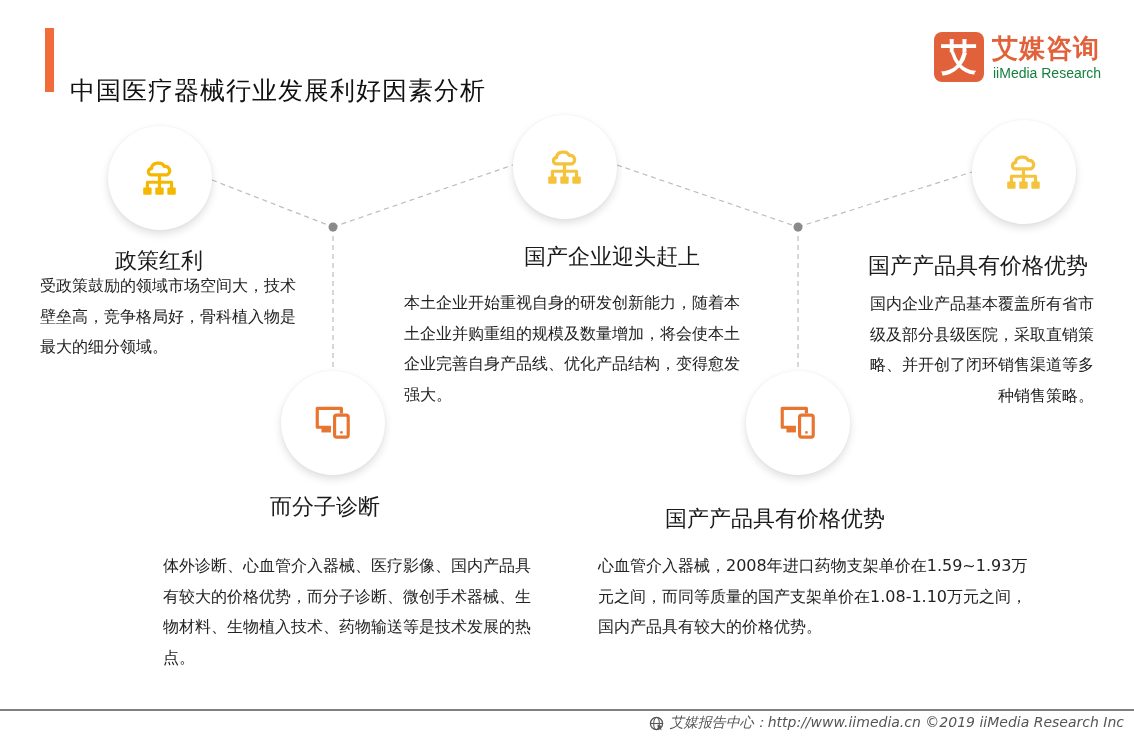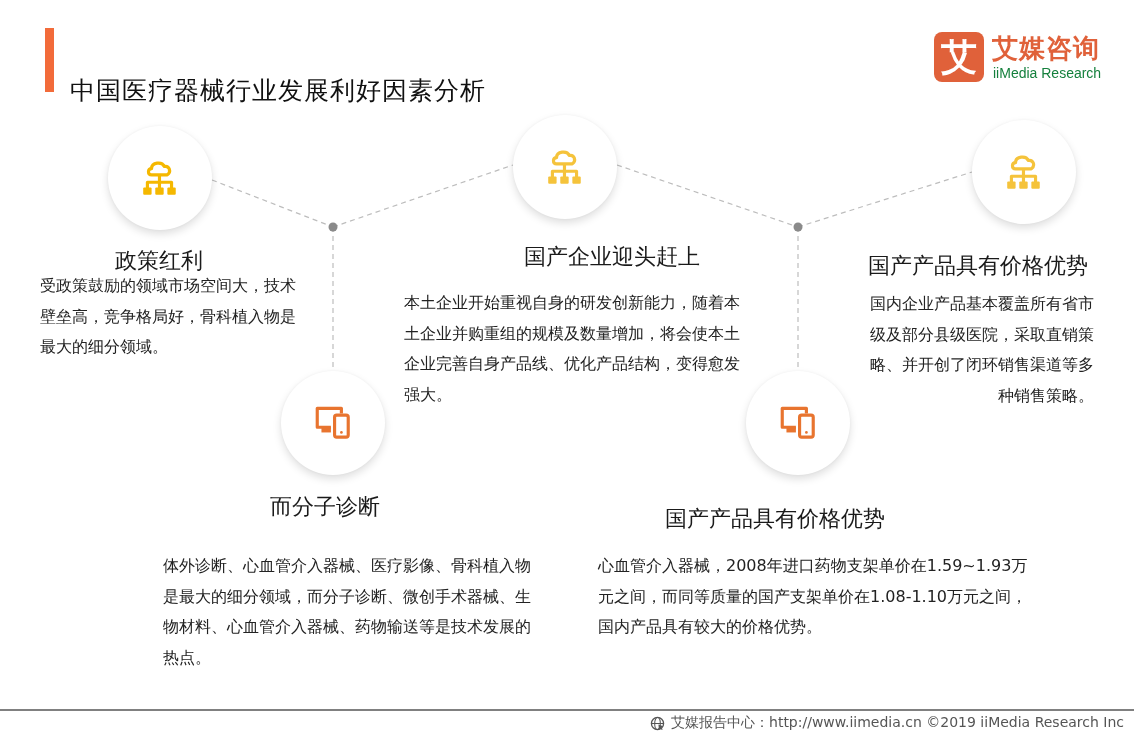--- a/index.html
+++ b/index.html
@@ -24,21 +24,21 @@
     box-shadow: 0 4px 9px rgba(0,0,0,0.13), 0 0 3px rgba(0,0,0,0.04);
     display: flex; align-items: center; justify-content: center;
   }
   .circle svg { width: 42px; height: 42px; }
 
   .item-title { position: absolute; font-size: 22px; font-weight: normal; color: #1a1a1a; white-space: nowrap; }
   .item-desc { position: absolute; font-size: 16px; line-height: 30.5px; color: #222; }
   .center { text-align: left; }
 
   .footer-line { position: absolute; left: 0; top: 709px; width: 1134px; height: 2px; background: #808080; }
-  .footer { position: absolute; right: 10px; top: 714px; font-size: 14px; color: #555; white-space: nowrap; display: flex; align-items: center; gap: 6px; }
+  .footer { position: absolute; right: 10px; top: 714px; font-size: 14px; color: #555; white-space: nowrap; display: flex; align-items: center; gap: 6px; font-style: italic; }
   .footer .globe { width: 15px; height: 15px; }
 </style>
 </head>
 <body>
 
 <div class="accent-bar"></div>
 <div class="page-title">中国医疗器械行业发展利好因素分析</div>
 
 <div class="logo">
   <div class="logo-mark">艾</div>
@@ -132,21 +132,21 @@
 <div class="item-title" style="left:115px; top:246px;">政策红利</div>
 <div class="item-desc" style="left:40px; top:271px; width:262px;">受政策鼓励的领域市场空间大，技术壁垒高，竞争格局好，骨科植入物是最大的细分领域。</div>
 
 <div class="item-title" style="left:484px; top:242px;margin-left:40px;">国产企业迎头赶上</div>
 <div class="item-desc center" style="left:404px; top:288px; width:340px;">本土企业开始重视自身的研发创新能力，随着本土企业并购重组的规模及数量增加，将会使本土企业完善自身产品线、优化产品结构，变得愈发强大。</div>
 
 <div class="item-title" style="left:868px; top:251px;">国产产品具有价格优势</div>
 <div class="item-desc" style="left:868px; top:289px; width:226px;text-align:right;">国内企业产品基本覆盖所有省市级及部分县级医院，采取直销策略、并开创了闭环销售渠道等多种销售策略。</div>
 
 <div class="item-title" style="left:270px; top:492px;">而分子诊断</div>
-<div class="item-desc center" style="left:163px; top:551px; width:382px;">体外诊断、心血管介入器械、医疗影像、骨科植入物是最大的细分领域，而分子诊断、微创手术器械、生物材料、心血管介入器械、药物输送等是技术发展的热点。</div>
+<div class="item-desc center" style="left:163px; top:551px; width:382px;">体外诊断、心血管介入器械、医疗影像、国内产品具有较大的价格优势，而分子诊断、微创手术器械、生物材料、生物植入技术、药物输送等是技术发展的热点。</div>
 
 <div class="item-title" style="left:665px; top:504px;">国产产品具有价格优势</div>
 <div class="item-desc center" style="left:598px; top:551px; width:440px;">心血管介入器械，2008年进口药物支架单价在1.59~1.93万元之间，而同等质量的国产支架单价在1.08-1.10万元之间，国内产品具有较大的价格优势。</div>
 
 <div class="footer-line"></div>
 <div class="footer">
   <svg class="globe" viewBox="0 0 16 16">
     <circle cx="8" cy="8" r="6.5" stroke="#555" stroke-width="1.4" fill="none"></circle>
     <ellipse cx="8" cy="8" rx="3" ry="6.5" stroke="#555" stroke-width="1.1" fill="none"></ellipse>
     <line x1="1.5" y1="8" x2="14.5" y2="8" stroke="#555" stroke-width="1.1"></line>

